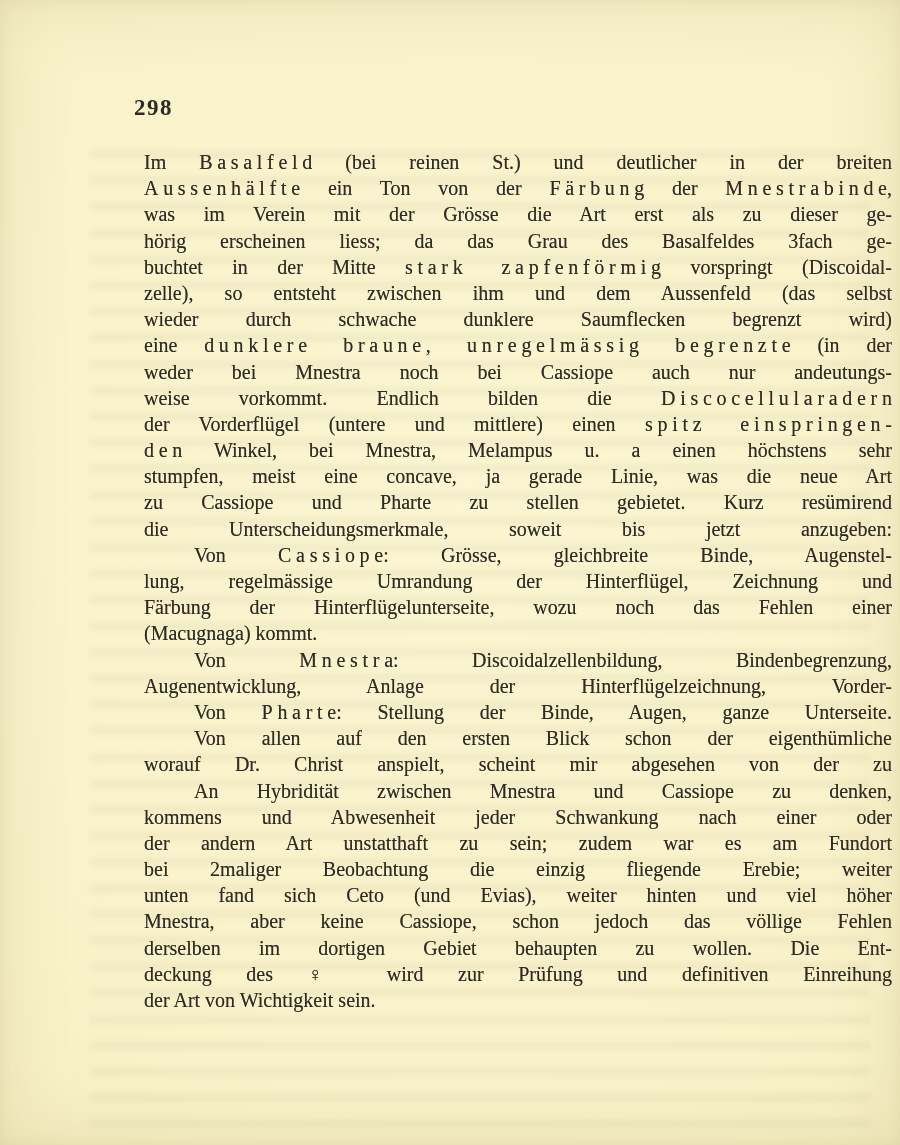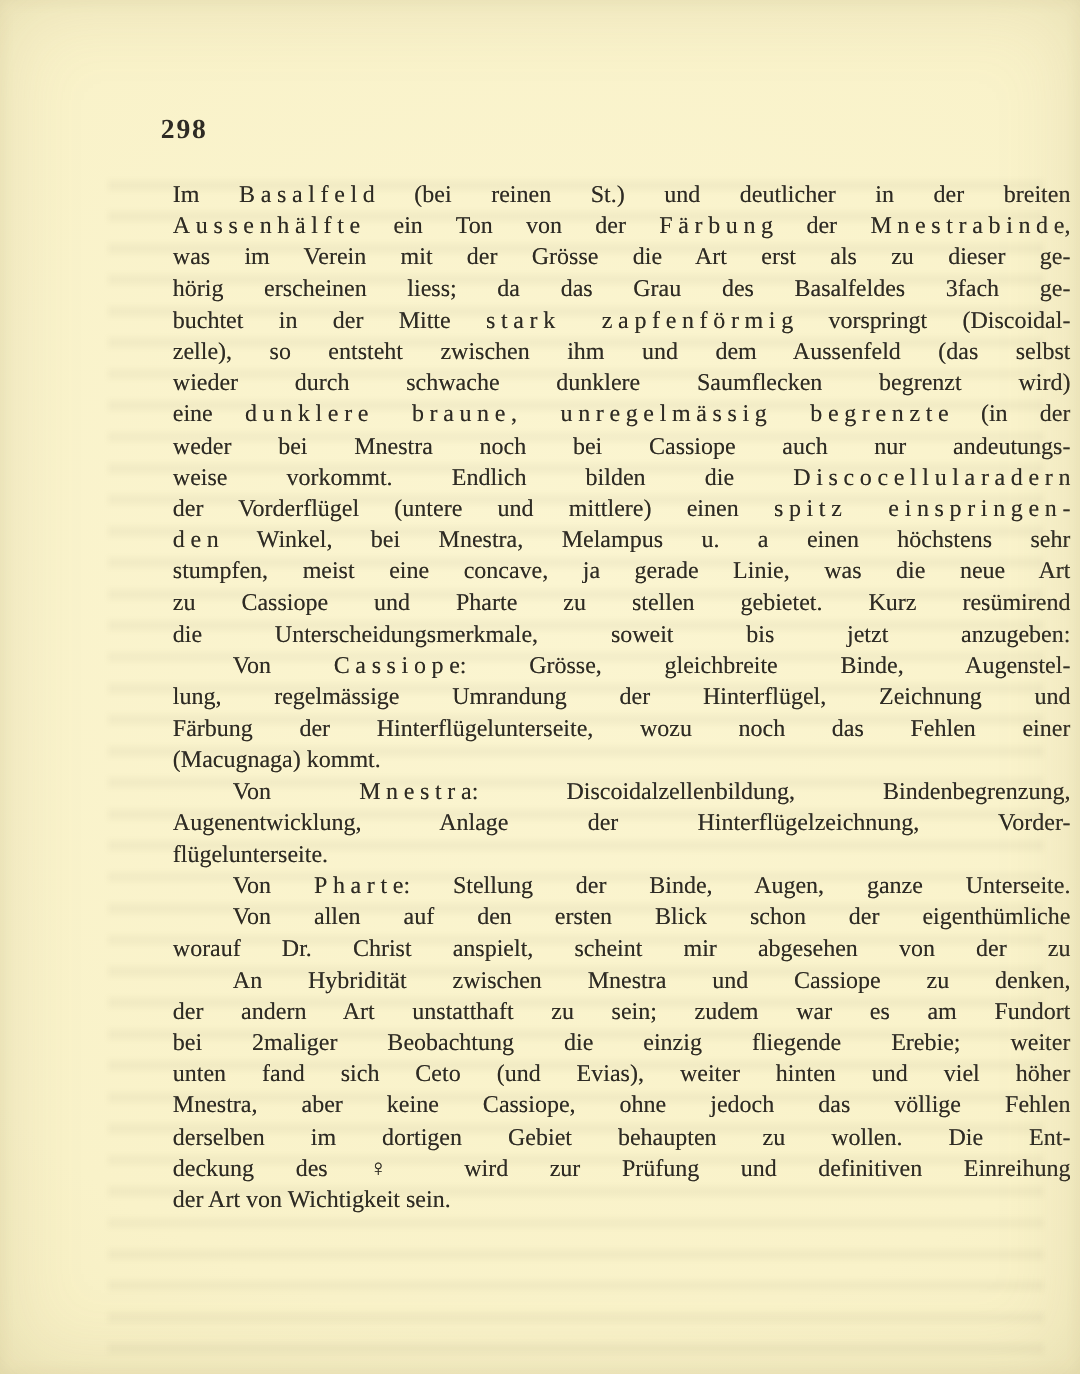--- a/index.html
+++ b/index.html
@@ -66,27 +66,27 @@
       <div class="line"><span class="gesperrt">den</span><span> Winkel, bei Mnestra, Melampus u. a einen höchstens sehr</span></div>
       <div class="line"><span>stumpfen, meist eine concave, ja gerade Linie, was die neue Art</span></div>
       <div class="line"><span>zu Cassiope und Pharte zu stellen gebietet. Kurz resümirend</span></div>
       <div class="line"><span>die Unterscheidungsmerkmale, soweit bis jetzt anzugeben:</span></div>
       <div class="line indent"><span>Von </span><span class="gesperrt">Cassiope</span><span>: Grösse, gleichbreite Binde, Augenstel-</span></div>
       <div class="line"><span>lung, regelmässige Umrandung der Hinterflügel, Zeichnung und</span></div>
       <div class="line"><span>Färbung der Hinterflügelunterseite, wozu noch das Fehlen einer</span></div>
       <div class="line short"><span>(Macugnaga) kommt.</span></div>
       <div class="line indent"><span>Von </span><span class="gesperrt">Mnestra</span><span>: Discoidalzellenbildung, Bindenbegrenzung,</span></div>
       <div class="line"><span>Augenentwicklung, Anlage der Hinterflügelzeichnung, Vorder-</span></div>
-      <div class="line short"><span>flügelunterseite.</span></div>
       <div class="line indent"><span>Von </span><span class="gesperrt">Pharte</span><span>: Stellung der Binde, Augen, ganze Unterseite.</span></div>
       <div class="line indent"><span>Von allen auf den ersten Blick schon der eigenthümliche</span></div>
       <div class="line"><span>worauf Dr. Christ anspielt, scheint mir abgesehen von der zu</span></div>
       <div class="line indent"><span>An Hybridität zwischen Mnestra und Cassiope zu denken,</span></div>
+      <div class="line"><span>kommens und Abwesenheit jeder Schwankung nach einer oder</span></div>
       <div class="line"><span>der andern Art unstatthaft zu sein; zudem war es am Fundort</span></div>
       <div class="line"><span>bei 2maliger Beobachtung die einzig fliegende Erebie; weiter</span></div>
       <div class="line"><span>unten fand sich Ceto (und Evias), weiter hinten und viel höher</span></div>
-      <div class="line"><span>Mnestra, aber keine Cassiope, ohne jedoch das völlige Fehlen</span></div>
+      <div class="line"><span>Mnestra, aber keine Cassiope, schon jedoch das völlige Fehlen</span></div>
       <div class="line"><span>derselben im dortigen Gebiet behaupten zu wollen. Die Ent-</span></div>
       <div class="line"><span>deckung des ♀ wird zur Prüfung und definitiven Einreihung</span></div>
       <div class="line short"><span>der Art von Wichtigkeit sein.</span></div>
     </div>
   <div class="vignette"></div>
 </div>
 
 </body></html>

